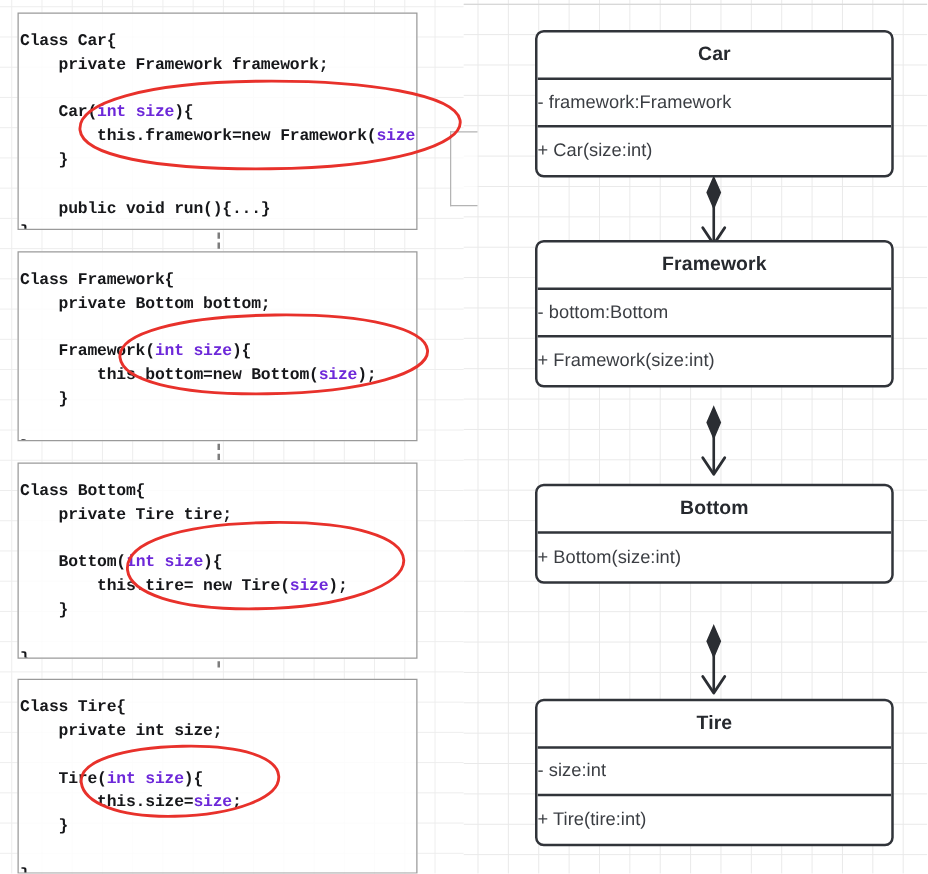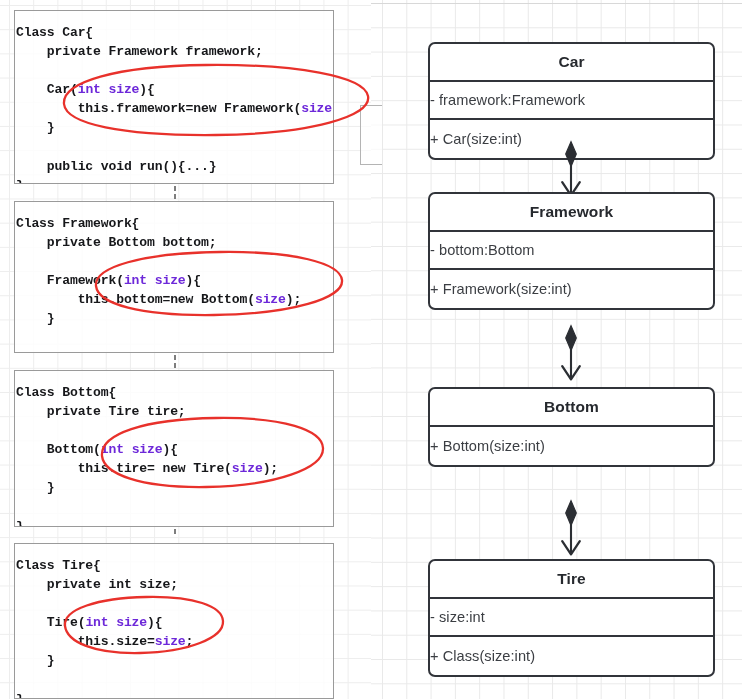--- a/index.html
+++ b/index.html
@@ -208,21 +208,21 @@
   </svg>
 
   <svg class="ellipse-svg" style="left:96px; top:414px;" width="230" height="78" viewBox="0 0 230 78">
     <path d="M 6 42 C 4 20 48 5 120 4 C 188 3 226 16 227 34 C 228 54 180 72 110 73 C 44 74 8 60 6 42 Z" fill="none" stroke="#e8312b" stroke-width="2.3" stroke-linecap="round"></path>
   </svg>
 
   <svg class="ellipse-svg" style="left:60px; top:594px;" width="166" height="62" viewBox="0 0 166 62">
     <path d="M 5 32 C 3 15 38 4 86 3 C 134 2 162 12 163 27 C 164 44 128 58 80 59 C 34 60 7 48 5 32 Z" fill="none" stroke="#e8312b" stroke-width="2.3" stroke-linecap="round"></path>
   </svg>
 
-  <div class="uml-box" style="left:428px; top:24px;margin-top:18px;">
+  <div class="uml-box" style="left:428px; top:24px;">
     <div class="uml-title">Car</div>
     <div class="uml-row divider">- framework:Framework</div>
     <div class="uml-row">+ Car(size:int)</div>
   </div>
 
   <svg class="connector" style="left:554px; top:140px;" width="34" height="66" viewBox="0 0 34 66">
     <line x1="17" y1="4" x2="17" y2="62" stroke="#2b2e33" stroke-width="2.4"></line>
     <polygon points="17,2 23,16 17,30 11,16" fill="#2b2e33" stroke="#2b2e33" stroke-width="1.4"></polygon>
     <polyline points="7,48 17,63 27,48" fill="none" stroke="#2b2e33" stroke-width="2.6" stroke-linecap="round" stroke-linejoin="round"></polyline>
   </svg>
@@ -246,16 +246,16 @@
 
   <svg class="connector" style="left:554px; top:499px;" width="34" height="66" viewBox="0 0 34 66">
     <line x1="17" y1="4" x2="17" y2="62" stroke="#2b2e33" stroke-width="2.4"></line>
     <polygon points="17,2 23,16 17,30 11,16" fill="#2b2e33" stroke="#2b2e33" stroke-width="1.4"></polygon>
     <polyline points="7,48 17,63 27,48" fill="none" stroke="#2b2e33" stroke-width="2.6" stroke-linecap="round" stroke-linejoin="round"></polyline>
   </svg>
 
   <div class="uml-box" style="left:428px; top:559px;">
     <div class="uml-title">Tire</div>
     <div class="uml-row divider">- size:int</div>
-    <div class="uml-row">+ Class(size:int)</div>
+    <div class="uml-row">+ Tire(tire:int)</div>
   </div>
 
 </div>
 
 </body></html>

